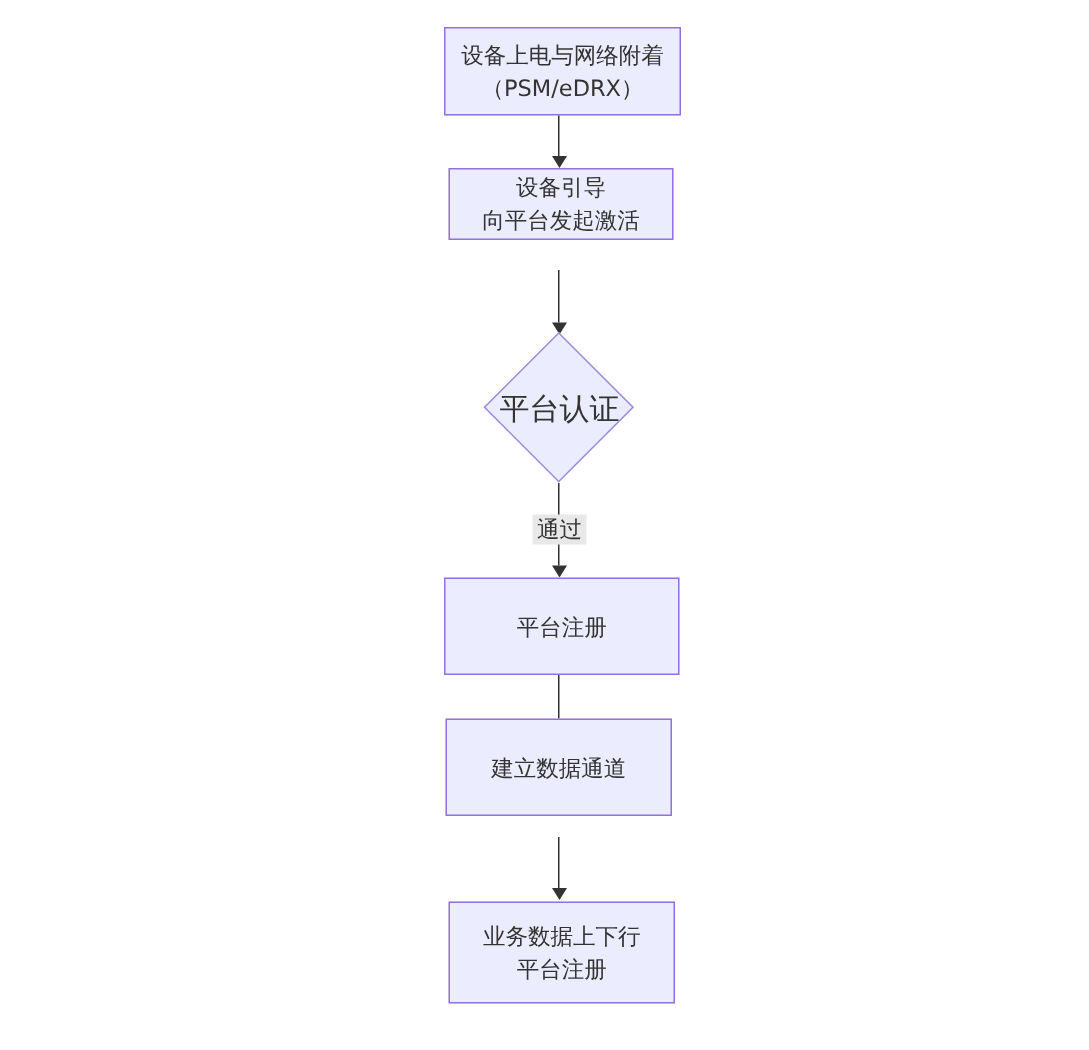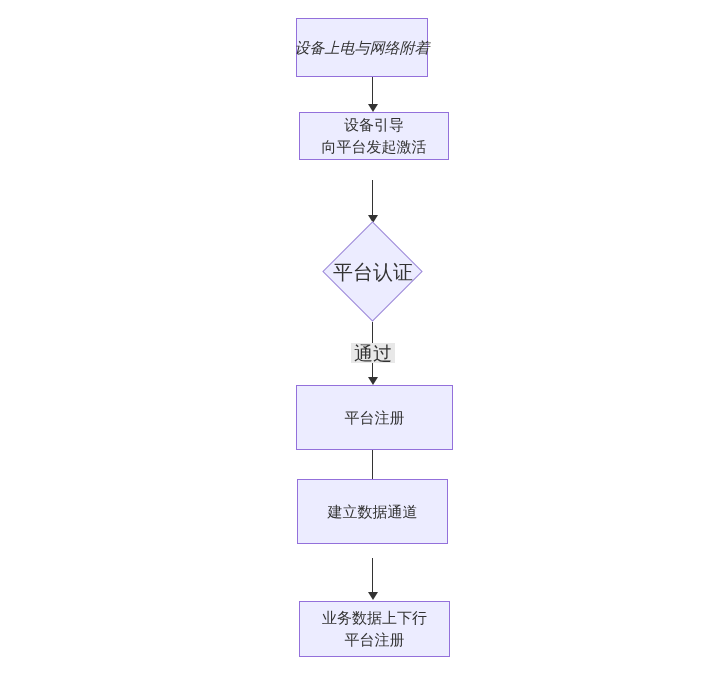--- a/index.html
+++ b/index.html
@@ -57,33 +57,34 @@
     height: 0;
     border-left: 5px solid transparent;
     border-right: 5px solid transparent;
     border-top: 8px solid #333333;
   }
   .edge-label {
     position: absolute;
     transform: translate(-50%, -50%);
     background: #e8e8e8;
     color: #333333;
-    font-size: 19px;
+    font-size: 15px;
     line-height: 18px;
     padding: 1px 3px;
     white-space: nowrap;
   }
 </style>
 </head>
 <body>
 
 <div class="canvas">
 
-  <div class="node" style="left:296px; top:18px; width:132px; height:59px;font-style:italic;">
+  <div class="node" style="left:296px; top:18px; width:158px; height:59px;">
     <span>设备上电与网络附着</span>
+    <span>（PSM/eDRX）</span>
   </div>
 
   <div class="edge-line" style="left:372px; top:77px; height:27px;"></div>
   <div class="arrow-down" style="left:368px; top:104px;"></div>
 
   <div class="node" style="left:299px; top:112px; width:150px; height:48px;">
     <span>设备引导</span>
     <span>向平台发起激活</span>
   </div>
 
@@ -104,18 +105,18 @@
   <div class="edge-line" style="left:372px; top:450px; height:35px;"></div>
   <div class="arrow-down" style="left:368px; top:485px;"></div>
 
   <div class="node" style="left:297px; top:479px; width:151px; height:65px;">
     <span>建立数据通道</span>
   </div>
 
   <div class="edge-line" style="left:372px; top:558px; height:34px;"></div>
   <div class="arrow-down" style="left:368px; top:592px;"></div>
 
-  <div class="node" style="left:299px; top:601px; width:151px; height:56px;text-align:right;">
+  <div class="node" style="left:299px; top:601px; width:151px; height:68px;text-align:right;">
     <span>业务数据上下行</span>
     <span>平台注册</span>
   </div>
 
 </div>
 
 </body></html>

